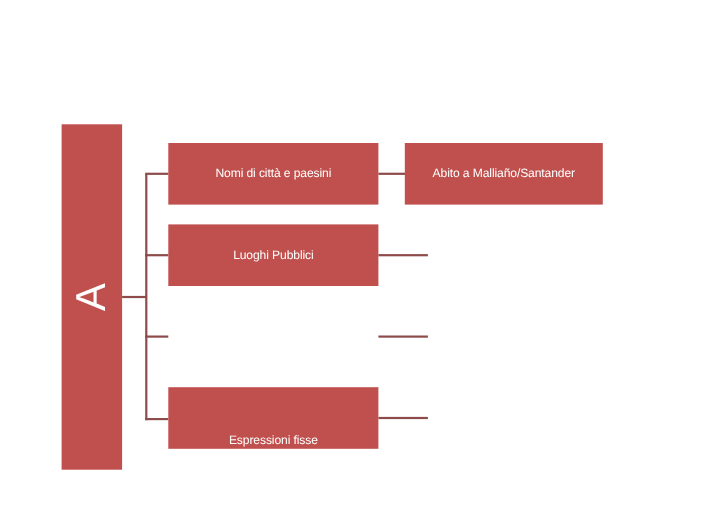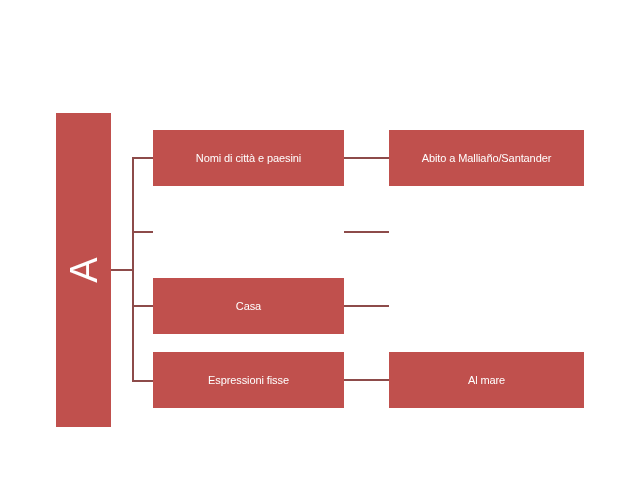--- a/index.html
+++ b/index.html
@@ -46,26 +46,26 @@
   .node.root .rot {
     display: block;
     transform: rotate(-90deg);
     white-space: nowrap;
     line-height: 1;
   }
 
   
   .col-mid { left: 153px; width: 191px; }
   
-  .col-right { left: 389px; width: 195px; }
+  .col-right { left: 368px; width: 180px; }
 
   .row1 { top: 130px; height: 56px; }
   .row2 { top: 204px; height: 56px; }
   .row3 { top: 278px; height: 56px; }
-  .row4 { top: 352px; height: 56px; }
+  .row4 { top: 352px; height: 56px; align-items: flex-end; }
 
   .node .txt { display: block; padding: 0 6px; }
 
   
   .conn {
     position: absolute;
     background: #8d4b4a;
   }
   .conn.h { height: 2px; }
   .conn.v { width: 2px; }
@@ -104,27 +104,24 @@
   <div class="conn h br3"></div>
   <div class="conn h br4"></div>
   <div class="conn h lk1"></div>
   <div class="conn h lk2"></div>
   <div class="conn h lk3"></div>
   <div class="conn h lk4"></div>
 
   <div class="node col-mid row1">
     <span class="txt">Nomi di città e paesini</span>
   </div>
-  <div class="node col-mid row3">
-    <span class="txt">Casa</span>
+  <div class="node col-mid row2">
+    <span class="txt">Luoghi Pubblici</span>
   </div>
   <div class="node col-mid row4">
     <span class="txt">Espressioni fisse</span>
   </div>
 
   <div class="node col-right row1">
     <span class="txt">Abito a Malliaño/Santander</span>
   </div>
-  <div class="node col-right row4">
-    <span class="txt">Al mare</span>
-  </div>
 
 </div>
 
 </body></html>

